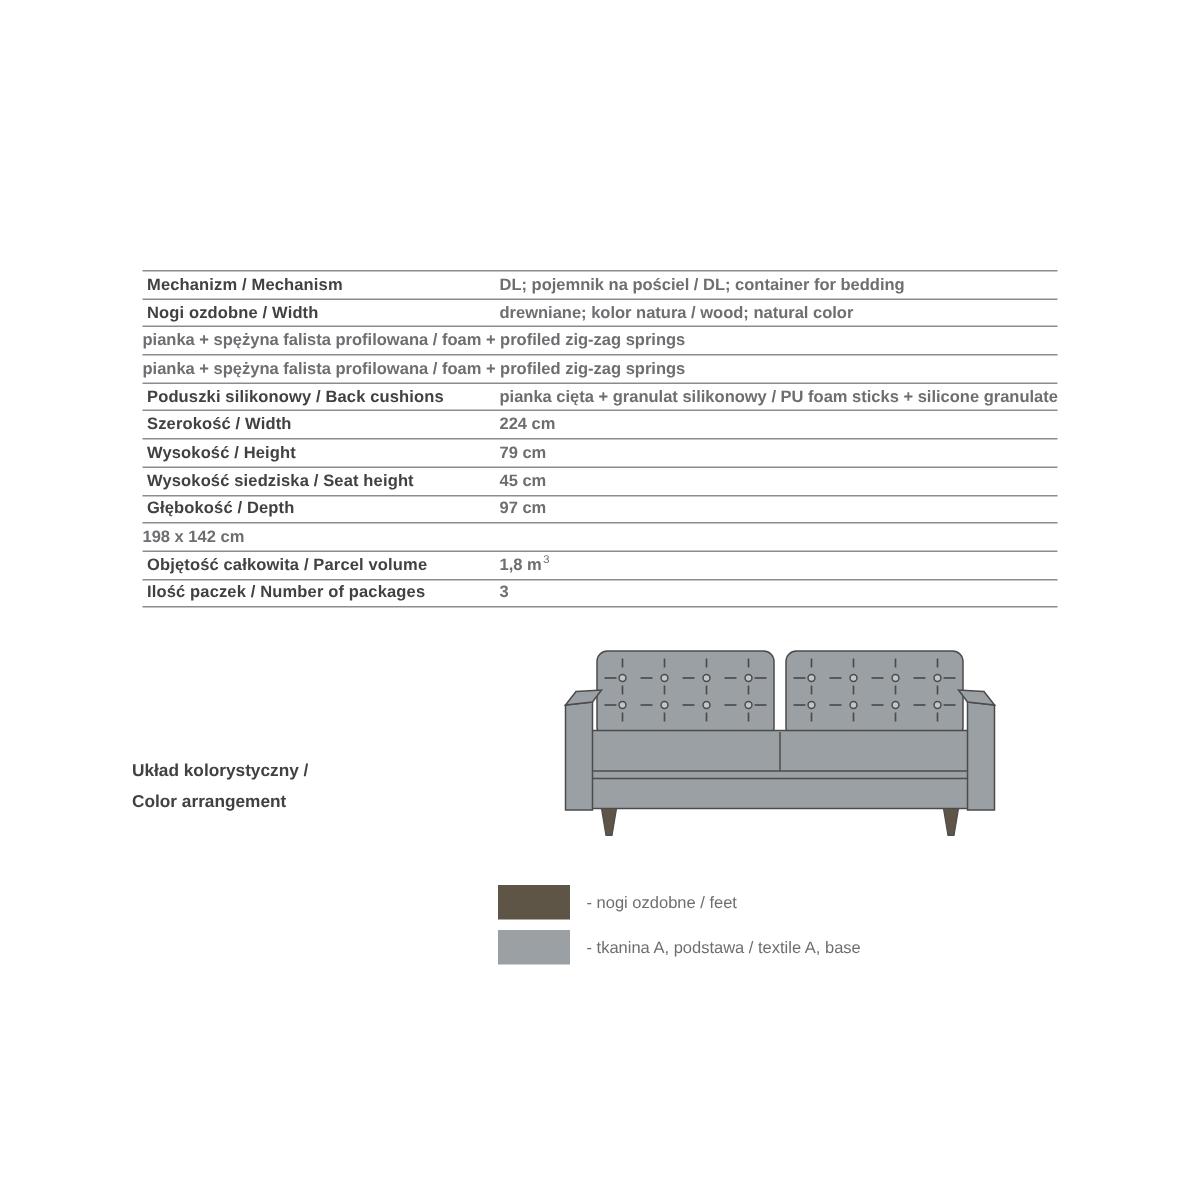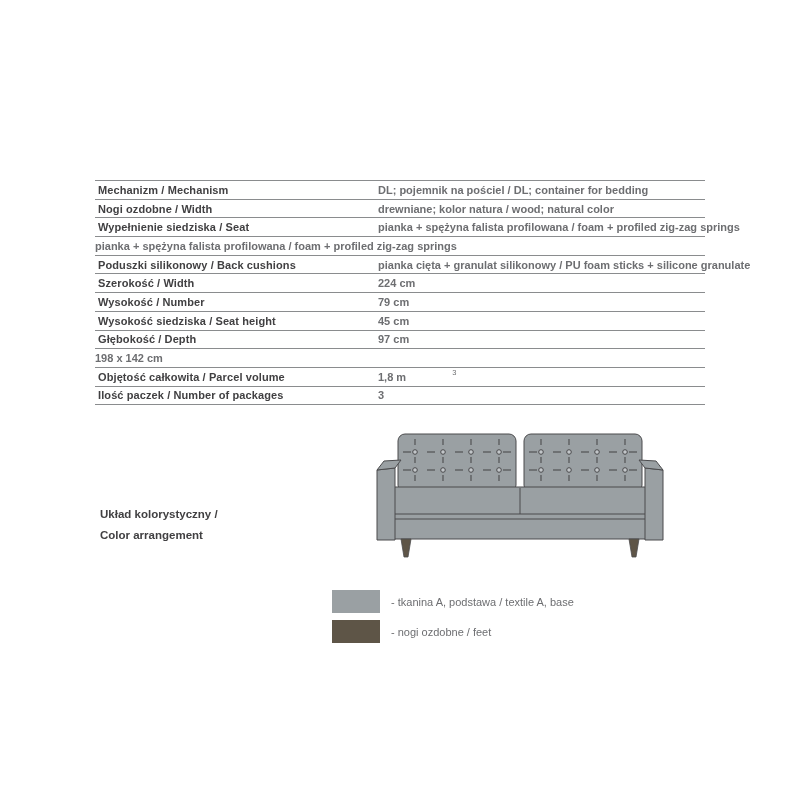--- a/index.html
+++ b/index.html
@@ -6,37 +6,36 @@
   body{width:800px;height:800px;position:relative;font-family:"Liberation Sans",sans-serif;overflow:hidden;}
 
   .spec-table{
     position:absolute;left:95px;top:180px;width:610px;
     border-top:1px solid var(--line);
   }
   .spec-row{
     height:17.7px;display:flex;align-items:center;
     border-bottom:1px solid var(--line);
     white-space:nowrap;
-    gap:45px;
   }
   .spec-label{
     width:235px;flex:0 0 235px;padding-left:3px;
     font-size:11px;font-weight:bold;color:var(--label_text);
     letter-spacing:.1px;
   }
   .spec-value{
     font-size:11px;color:var(--value_text);font-weight:bold;
   }
   .spec-sup{
     font-size:7.5px;color:var(--value_text);
     position:relative;top:-4px;margin-left:1px;
   }
 
   .color-heading{
-    position:absolute;left:100px;top:504px;
+    position:absolute;left:88px;top:504px;
     font-size:11.5px;font-weight:bold;color:var(--label_text);
     line-height:21px;
   }
 
   .sofa{position:absolute;left:374px;top:430px;}
   .sofa .fill{fill:var(--textile);stroke:var(--outline);stroke-width:1;}
   .sofa .seam{stroke:var(--outline);stroke-width:1;fill:none;}
   .sofa .leg{fill:var(--feet);stroke:var(--outline);stroke-width:.8;}
   .sofa .tuft-line{stroke:var(--outline);stroke-width:1.1;}
   .sofa .tuft-btn{fill:#c2c6c9;stroke:var(--outline);stroke-width:1;}
@@ -58,21 +57,20 @@
     <span class="spec-sup"></span>
   </div>
 
   <div class="spec-row">
     <span class="spec-label">Nogi ozdobne / Width</span>
     <span class="spec-value">drewniane; kolor natura / wood; natural color</span>
     <span class="spec-sup"></span>
   </div>
 
   <div class="spec-row">
-    <span class="spec-label">Wypełnienie siedziska / Seat</span>
     <span class="spec-value">pianka + spężyna falista profilowana / foam + profiled zig-zag springs</span>
     <span class="spec-sup"></span>
   </div>
 
   <div class="spec-row">
     <span class="spec-value">pianka + spężyna falista profilowana / foam + profiled zig-zag springs</span>
     <span class="spec-sup"></span>
   </div>
 
   <div class="spec-row">
@@ -81,21 +79,21 @@
     <span class="spec-sup"></span>
   </div>
 
   <div class="spec-row">
     <span class="spec-label">Szerokość / Width</span>
     <span class="spec-value">224 cm</span>
     <span class="spec-sup"></span>
   </div>
 
   <div class="spec-row">
-    <span class="spec-label">Wysokość / Number</span>
+    <span class="spec-label">Wysokość / Height</span>
     <span class="spec-value">79 cm</span>
     <span class="spec-sup"></span>
   </div>
 
   <div class="spec-row">
     <span class="spec-label">Wysokość siedziska / Seat height</span>
     <span class="spec-value">45 cm</span>
     <span class="spec-sup"></span>
   </div>
 
@@ -204,20 +202,20 @@
       <circle cx="195" cy="40" r="2.3" class="tuft-btn"></circle>
       <circle cx="223" cy="22" r="2.3" class="tuft-btn"></circle>
       <circle cx="223" cy="40" r="2.3" class="tuft-btn"></circle>
       <circle cx="251" cy="22" r="2.3" class="tuft-btn"></circle>
       <circle cx="251" cy="40" r="2.3" class="tuft-btn"></circle>
     </g>
 </svg>
 
 <div class="legend">
   <div class="legend-row">
+    <div class="swatch swatch-feet"></div>
+    <span class="legend-label">- nogi ozdobne / feet</span>
+  </div>
+  <div class="legend-row">
     <div class="swatch swatch-textile"></div>
     <span class="legend-label">- tkanina A, podstawa / textile A, base</span>
   </div>
-  <div class="legend-row">
-    <div class="swatch swatch-feet"></div>
-    <span class="legend-label">- nogi ozdobne / feet</span>
-  </div>
 </div>
 
 </body></html>

